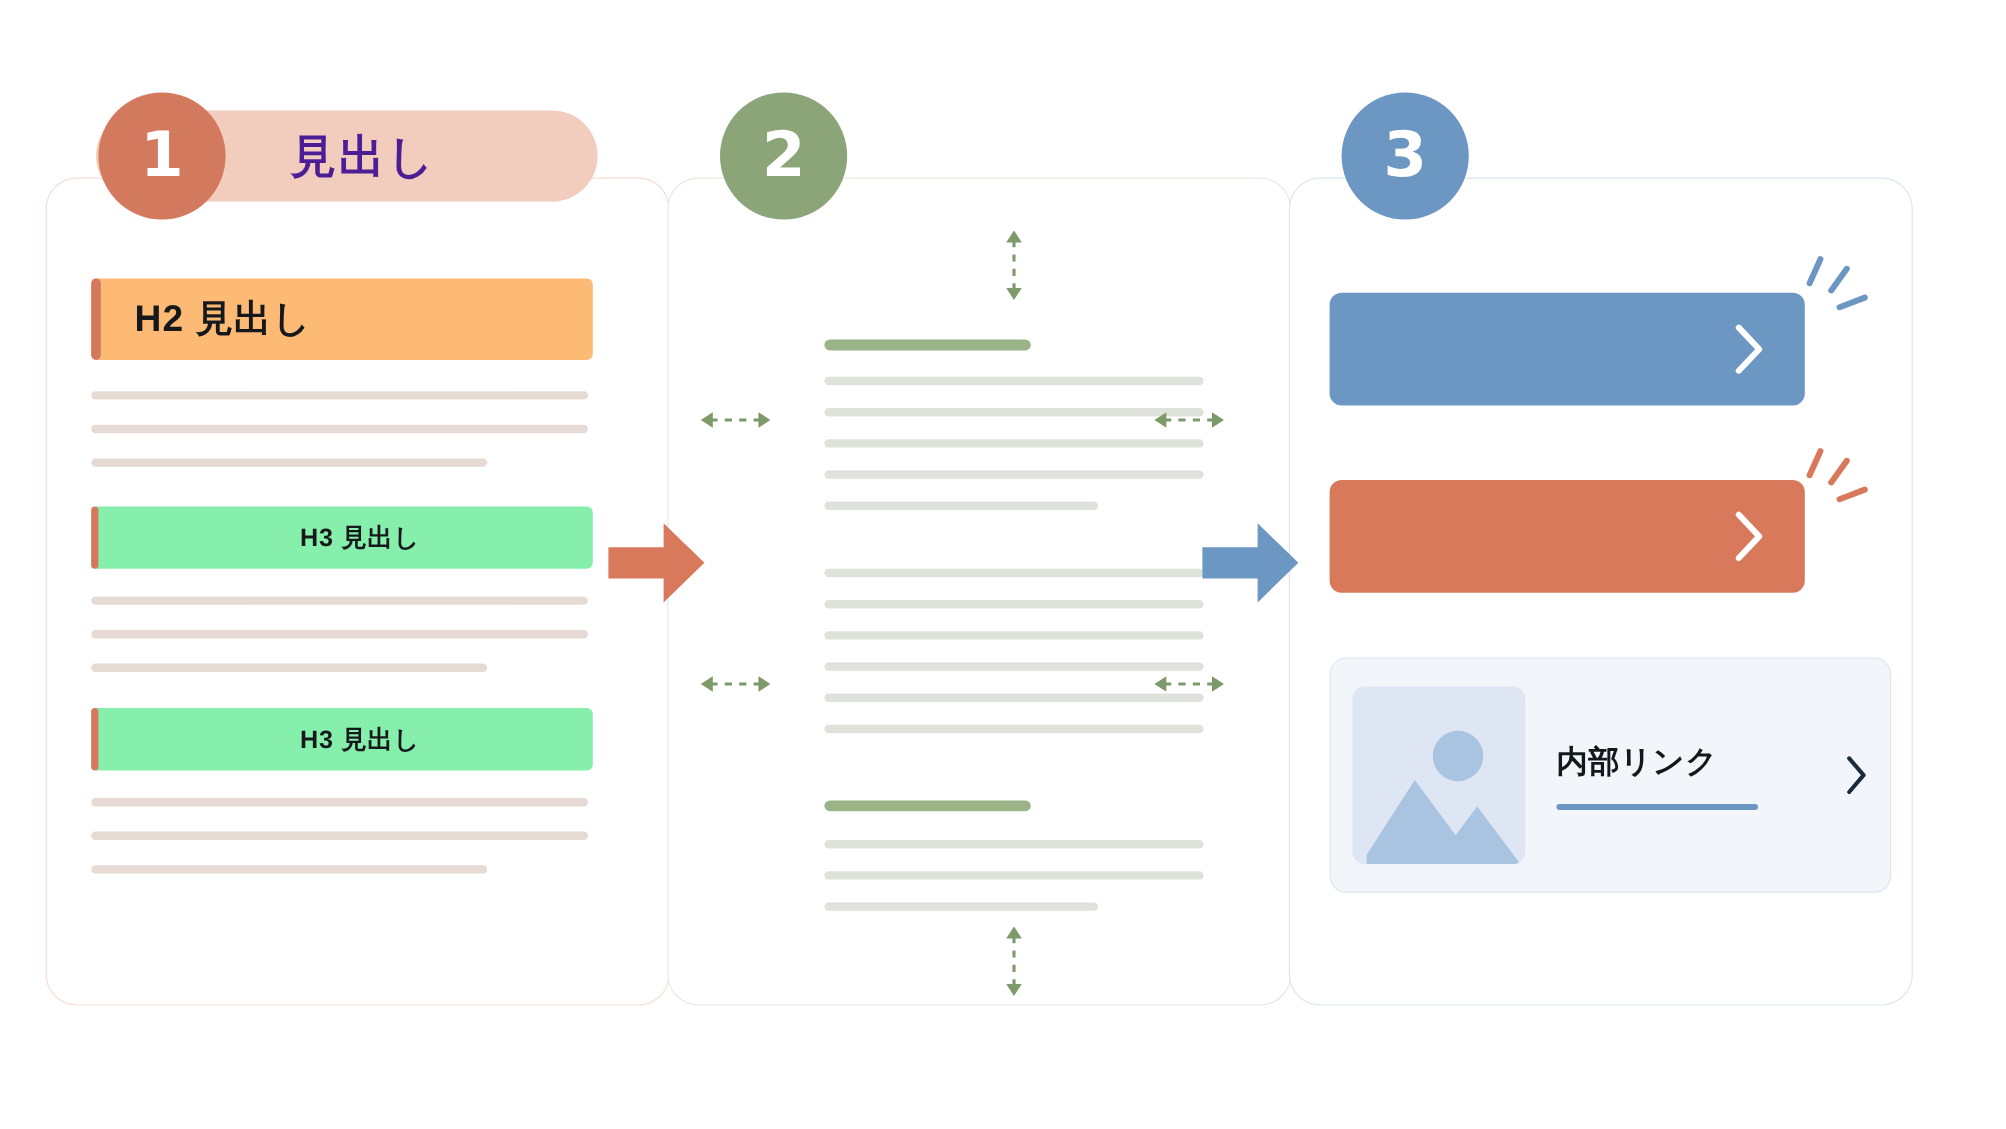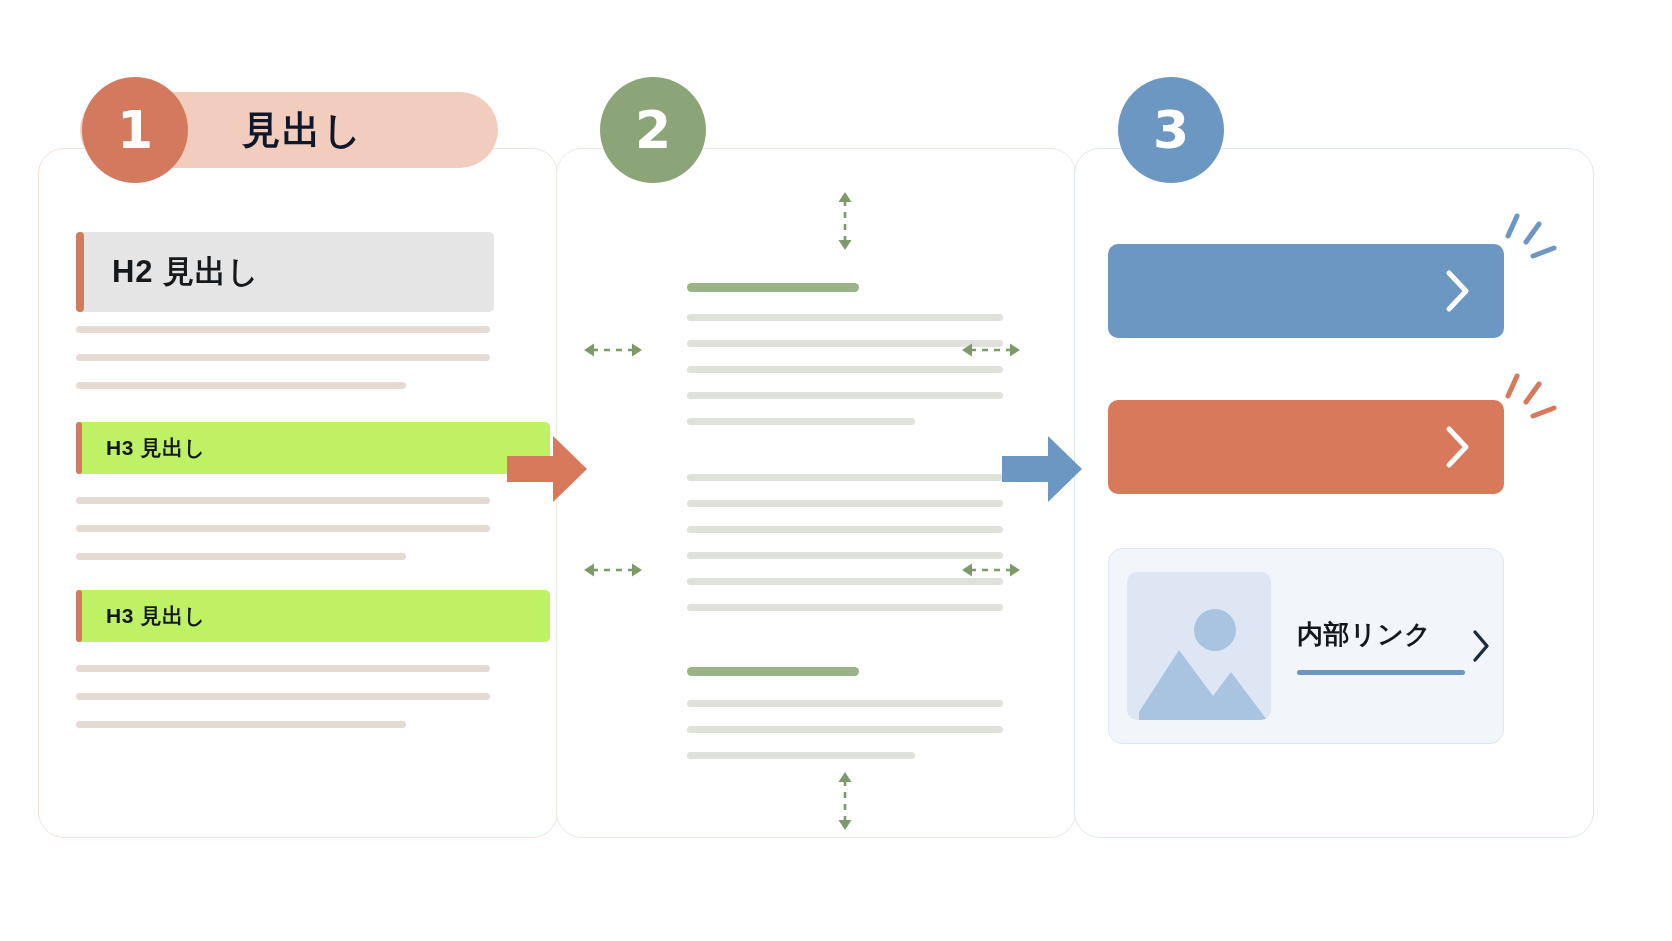--- a/index.html
+++ b/index.html
@@ -30,21 +30,21 @@
     top:92px;
     height:76px;
     border-radius:38px;
     display:flex;align-items:center;justify-content:center;
     box-sizing:border-box;
   }
   #pill-1{left:80px;width:418px;background:#f2cdbe;}
   #pill-2{left:598px;width:418px;background:#c8d6b9;}
   #pill-3{left:1116px;width:418px;background:#adc4de;}
   .pill-title{
-    font-size:38px;font-weight:700;color:#0f172a;
+    font-size:38px;font-weight:700;color:#4c1d95;
     letter-spacing:.06em;margin-left:28px;
   }
   .badge{
     position:absolute;top:77px;
     width:106px;height:106px;border-radius:50%;
     display:flex;align-items:center;justify-content:center;
     color:#ffffff;font-size:52px;font-weight:700;
     font-family:"DejaVu Sans",sans-serif;
   }
   #badge-1{left:82px;background:#d3795d;}
@@ -57,23 +57,23 @@
   
   .h-box{
     position:absolute;
     display:flex;align-items:center;
     border-radius:5px;
     box-sizing:border-box;
   }
   .h-bar{position:absolute;left:0;top:0;bottom:0;width:8px;border-radius:4px;background:#d3795d;}
   .h-text{font-weight:700;color:#16191c;}
 
-  #h2-box{left:76px;top:232px;width:418px;height:80px;background:#e5e5e5;}
+  #h2-box{left:76px;top:232px;width:418px;height:68px;background:#fdba74;}
   #h2-box .h-text{font-size:31px;margin-left:36px;letter-spacing:.03em;}
-  .h3-box{left:76px;width:474px;height:52px;background:#bef264;}
+  .h3-box{left:76px;width:418px;height:52px;background:#86efac;justify-content:center;}
   #h3-box-1{top:422px;}
   #h3-box-2{top:590px;}
   .h3-box .h-bar{width:6px;}
   .h3-box .h-text{font-size:21px;margin-left:30px;letter-spacing:.03em;}
 
   .p1-line{background:#e5dbd4;}
 
   
   .p2-line{background:#dfe2da;}
   .p2-accent{background:#9ab487;height:9px;border-radius:5px;}
@@ -89,21 +89,21 @@
     box-sizing:border-box;padding-right:34px;
   }
   #cta-primary{top:244px;background:#6b97c2;}
   #cta-secondary{top:400px;background:#d9795c;}
   .cta-chevron{width:26px;height:44px;}
 
   .sparkle{position:absolute;width:62px;height:56px;}
 
   #link-card{
     position:absolute;left:1108px;top:548px;
-    width:396px;height:196px;
+    width:468px;height:196px;
     background:#f2f6fb;border:1.5px solid #dde7f2;
     border-radius:14px;
     display:flex;align-items:center;
     box-sizing:border-box;padding:0 18px;
   }
   #link-thumb{
     width:144px;height:148px;border-radius:10px;
     background:#dde6f2;position:relative;overflow:hidden;flex:0 0 auto;
   }
   #link-body{flex:1;margin-left:26px;}

